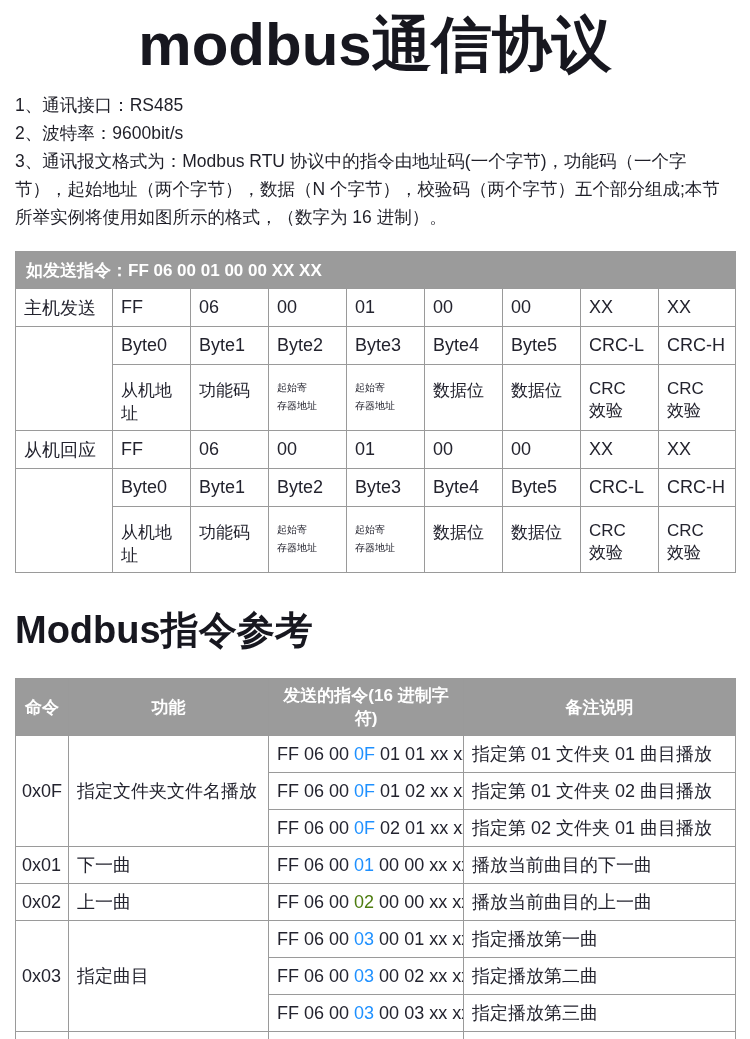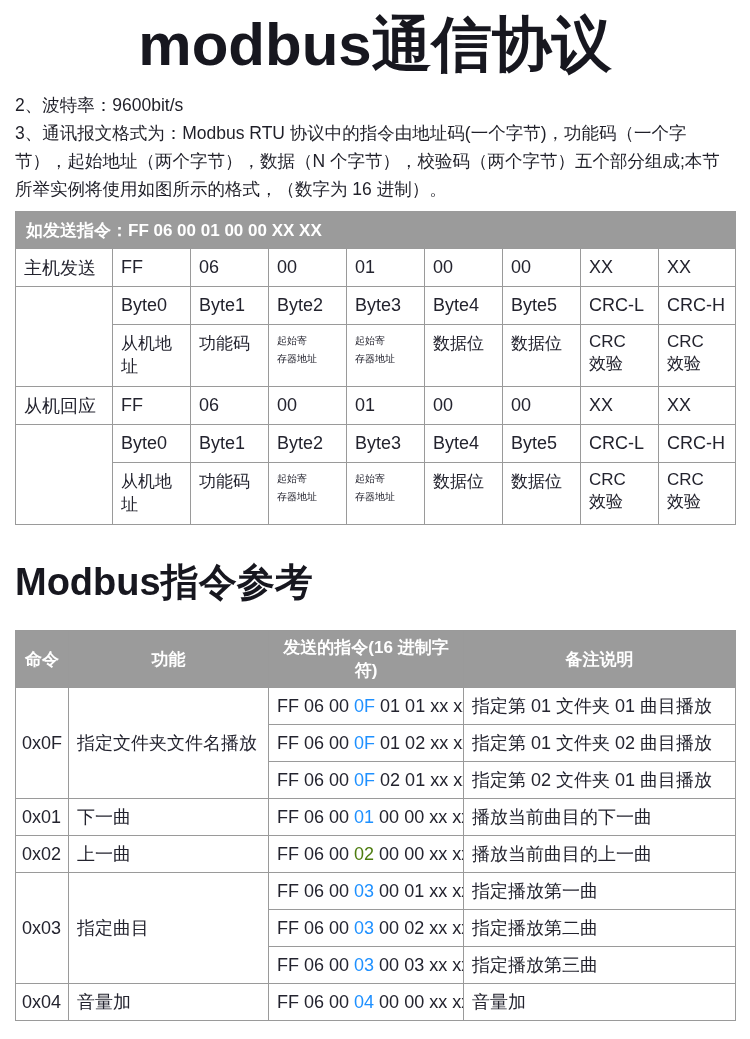--- a/index.html
+++ b/index.html
@@ -37,34 +37,34 @@
   }
   td, th {
     border: 1px solid #9a9a9a;
     padding: 5px 8px;
     font-size: 17px;
     color: #23232e;
     overflow: hidden;
   }
 
   
-  .frame-table { margin-top: 8px; border-radius: 22px; }
+  .frame-table { margin-top: 20px; border-radius: 22px; }
   .frame-table .caption-bar {
     background: #9b9b9b;
     color: #ffffff;
     font-weight: 700;
     text-align: left;
     font-size: 17px;
     height: 37px;
     padding: 6px 10px;
   }
   .frame-table td { white-space: pre-line; vertical-align: middle; }
   .frame-table tr.r-val td { height: 38px; font-size: 18px; }
   .frame-table tr.r-byte td { height: 38px; font-size: 18px; }
-  .frame-table tr.r-mean td { height: 62px; vertical-align: top; padding-top: 7px; }
+  .frame-table tr.r-mean td { height: 62px; vertical-align: top; padding-top: 14px; }
   .frame-table td.small { font-size: 10px; line-height: 18px; padding-top: 10px; }
   .frame-table td.c-label { font-size: 17px; }
 
   
   .section-title {
     margin-top: 32px;
     font-size: 38px;
     font-weight: 800;
     color: #17171f;
     text-align: left;
@@ -91,20 +91,21 @@
   .hl { color: #1e90ff; }
 </style>
 </head>
 <body>
 
 <div class="content">
 
   <h1 class="main-title">modbus通信协议</h1>
 
   <div class="intro">
+    <p>1、通讯接口：RS485</p>
     <p>2、波特率：9600bit/s</p>
     <p>3、通讯报文格式为：Modbus RTU 协议中的指令由地址码(一个字节)，功能码（一个字节），起始地址（两个字节），数据（N 个字节），校验码（两个字节）五个部分组成;本节所举实例将使用如图所示的格式，（数字为 16 进制）。</p>
   </div>
 
   <table class="frame-table">
     <colgroup>
       <col style="width:97px">
         <col style="width:78px">
         <col style="width:78px">
         <col style="width:78px">

